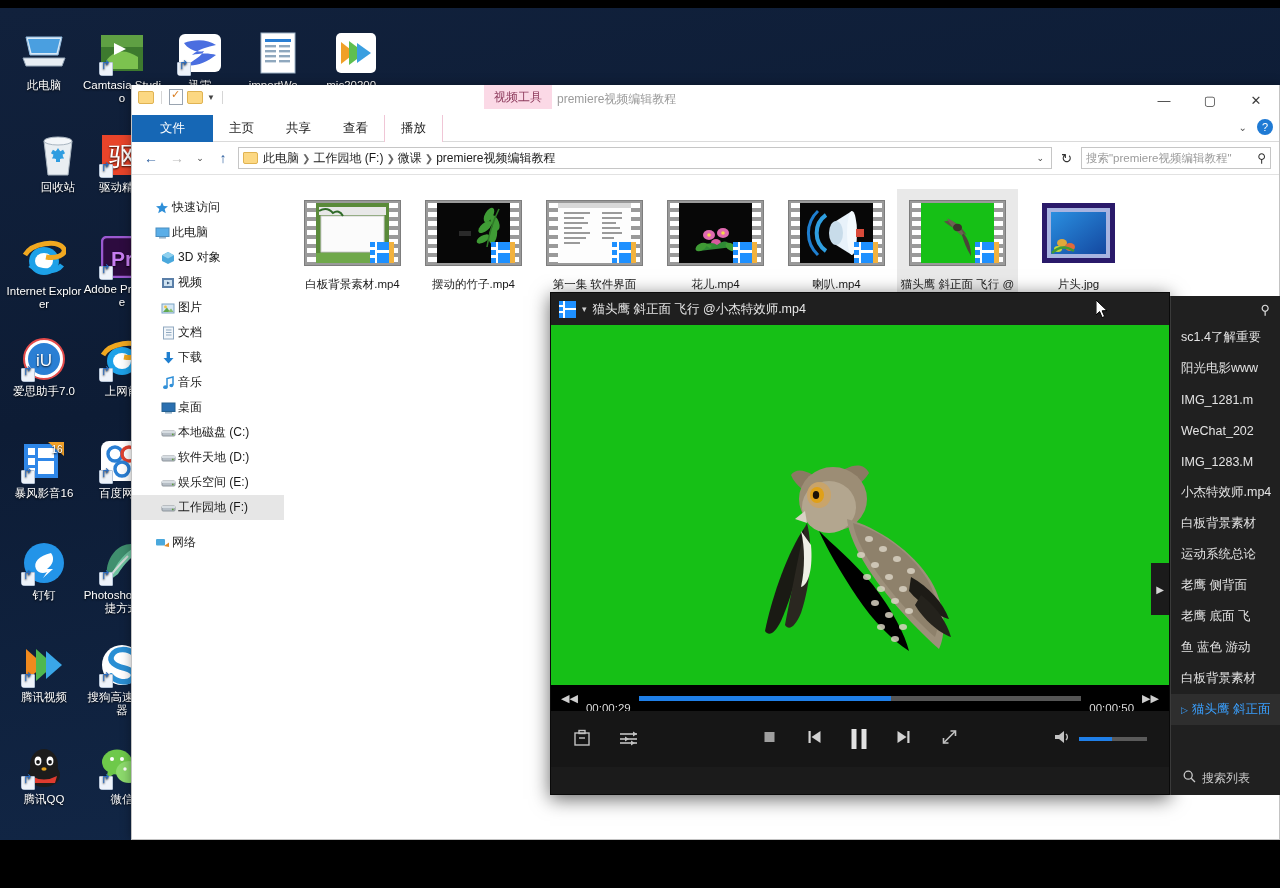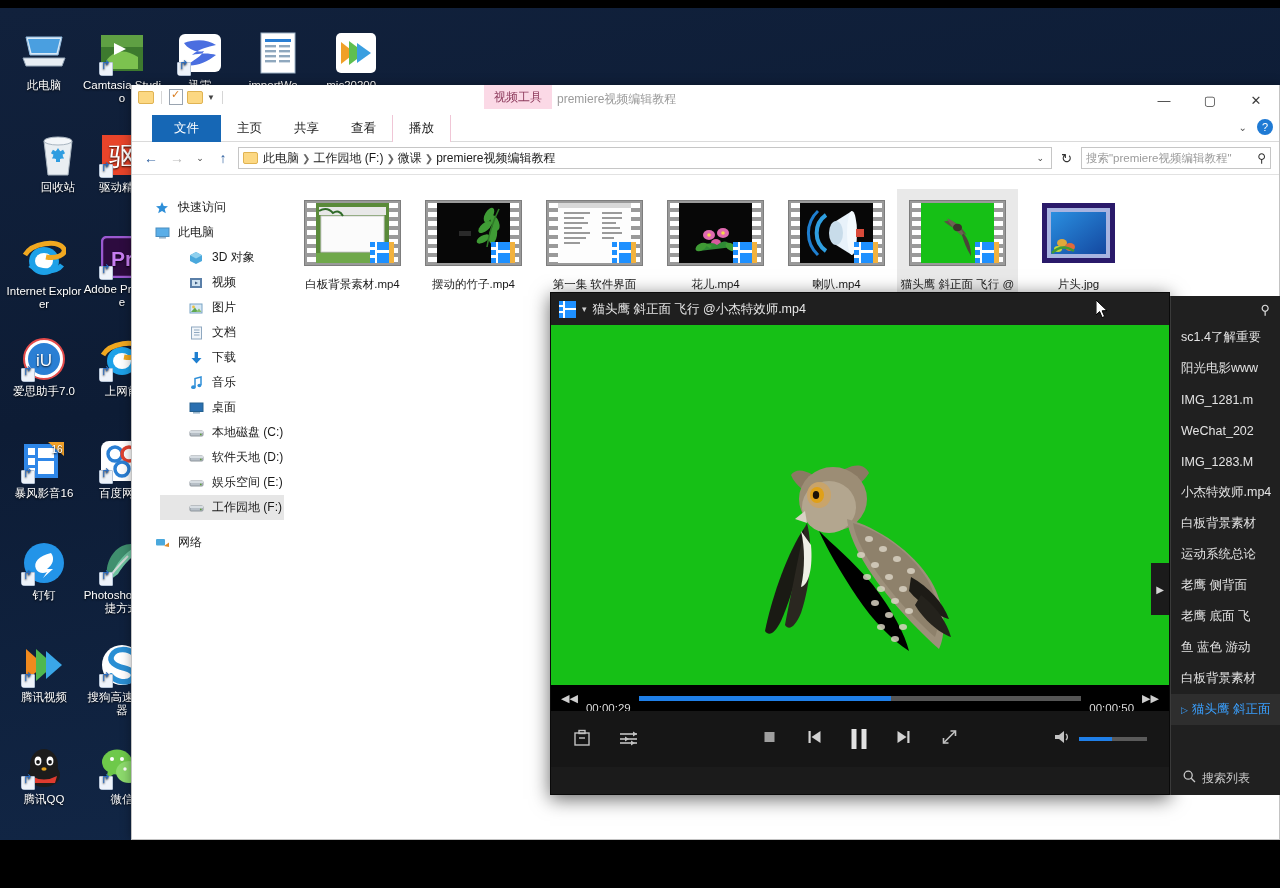--- a/index.html
+++ b/index.html
@@ -61,21 +61,21 @@
   .win-btn {
     width: 46px; height: 30px; display: flex; align-items: center; justify-content: center;
     font-size: 13px; color: #3c3c3c;
   }
 
   .ex-ribbon { height: 27px; background: #fff; border-bottom: 1px solid #dadada; display: flex; position: relative; }
   .rib-tab {
     height: 27px; padding: 0 16px; font-size: 12.5px; color: #1d1d1d;
     display: flex; align-items: center; justify-content: center;
   }
-  .rib-tab.file { background: #1667b5; color: #fff; padding: 0 22px; margin-left: 20px; }
+  .rib-tab.file { background: #1667b5; color: #fff; padding: 0 28px; }
   .rib-tab.active-ctx { background: #fff; border-left: 1px solid #f0c6d6; border-right: 1px solid #f0c6d6; }
   .ribbon-right { position: absolute; right: 6px; top: 4px; display: flex; align-items: center; gap: 10px; }
   .ribbon-right .chev { font-size: 10px; color: #555; }
   .help-dot {
     width: 16px; height: 16px; border-radius: 50%; background: #1f7ad4; color: #fff;
     font-size: 11px; display: flex; align-items: center; justify-content: center;
   }
 
   .ex-addrbar { height: 32px; display: flex; align-items: center; padding: 0 8px; gap: 4px; background: #fff; }
   .nav-btn { width: 22px; height: 22px; display: flex; align-items: center; justify-content: center; font-size: 14px; color: #2a5d9e; }
@@ -90,22 +90,22 @@
   .crumbs .crumb-caret { margin-left: auto; font-size: 9px; color: #444; padding-right: 3px; }
   .refresh { font-size: 13px; color: #333; padding: 0 5px; }
   .searchbox {
     width: 190px; height: 22px; border: 1px solid #c6c6c6; background: #fff;
     display: flex; align-items: center; padding: 0 4px; font-size: 11.5px; color: #9b9b9b;
   }
   .searchbox .mag { margin-left: auto; color: #333; font-size: 12px; }
 
   .ex-body { display: flex; height: 664px; border-top: 1px solid #e2e2e2; }
   .ex-nav { width: 152px; background: #fff; padding-top: 10px; font-size: 12px; color: #1a1a1a; overflow: hidden; }
-  .nav-item { height: 25px; display: flex; align-items: center; gap: 8px; padding-left: 22px; }
-  .nav-item.lvl2 { padding-left: 28px; margin-left: 28px; }
+  .nav-item { height: 25px; display: flex; align-items: center; gap: 2px; padding-left: 22px; }
+  .nav-item.lvl2 { padding-left: 28px; }
   .nav-item.sel { background: #e6e6e6; }
   .nav-ico { width: 16px; height: 16px; display: flex; align-items: center; justify-content: center; font-size: 12px; }
   .nav-gap { height: 10px; }
 
   .ex-content { flex: 1; background: #fff; padding: 14px 0 0 8px; position: relative; }
   .tile-grid { display: flex; flex-wrap: wrap; align-content: flex-start; }
   .tile {
     width: 121px; min-height: 128px; padding: 4px 2px; text-align: center;
     font-size: 11.5px; color: #1a1a1a; line-height: 14px;
   }

